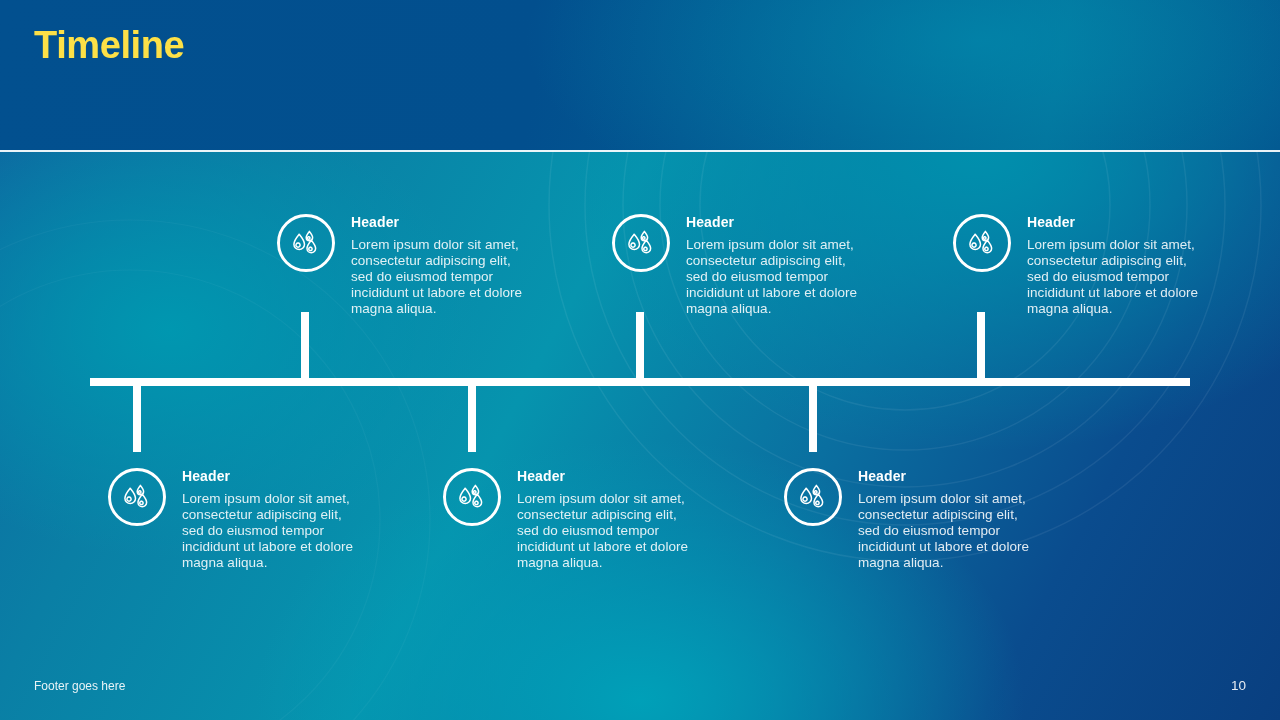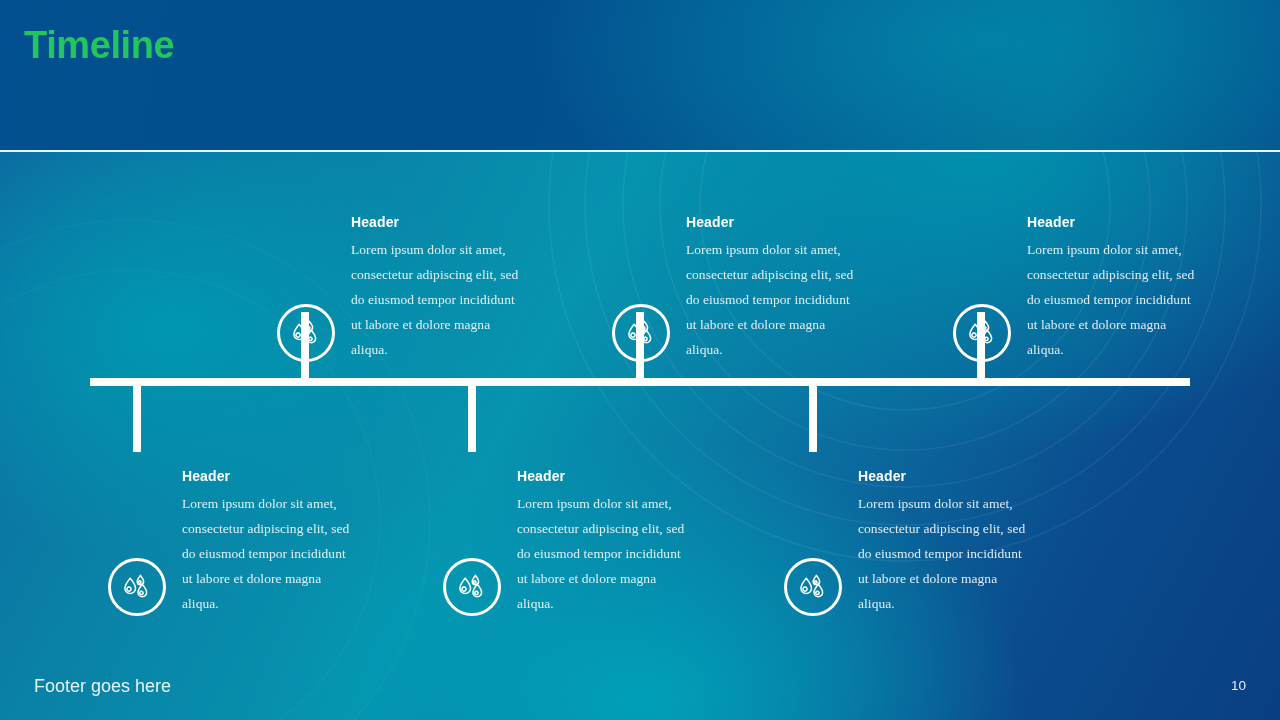--- a/index.html
+++ b/index.html
@@ -44,24 +44,24 @@
     position: absolute;
     left: 0; top: 150px;
     width: 1280px; height: 1.6px;
     background: #ffffff;
     opacity: 0.92;
   }
 
   
   .slide-title {
     position: absolute;
-    left: 24px; top: 21px;
+    left: 34px; top: 21px;
     font-size: 38px;
     font-weight: bold;
-    color: #22c55e;
+    color: #fde047;
     letter-spacing: -0.4px;
     line-height: 48px;
   }
 
   
   .rail {
     position: absolute;
     left: 90px; top: 378px;
     width: 1100px; height: 8px;
     background: #ffffff;
@@ -69,21 +69,21 @@
   .stem {
     position: absolute;
     width: 8px;
     background: #ffffff;
   }
 
   
   .item {
     position: absolute;
     display: flex;
-    align-items: flex-end;
+    align-items: flex-start;
   }
   .badge {
     position: relative;
     flex: 0 0 auto;
     width: 58px;
     height: 58px;
     border: 3px solid #ffffff;
     border-radius: 50%;
     box-sizing: border-box;
   }
@@ -101,30 +101,29 @@
     font-size: 14px;
     font-weight: bold;
     color: #ffffff;
     line-height: 17px;
     margin-bottom: 6px;
     letter-spacing: 0.1px;
   }
   .item-body {
     font-size: 13.5px;
     color: rgba(255,255,255,0.88);
-    line-height: 25px;
+    line-height: 16px;
     letter-spacing: 0.05px;
-    font-family: Liberation Serif, serif;
   }
 
   
   .footer-text {
     position: absolute;
     left: 34px; top: 677px;
-    font-size: 18px;
+    font-size: 12px;
     color: rgba(255,255,255,0.9);
     line-height: 18px;
   }
   .page-number {
     position: absolute;
     right: 34px; top: 677px;
     font-size: 13.5px;
     color: rgba(255,255,255,0.9);
     line-height: 18px;
     text-align: right;

